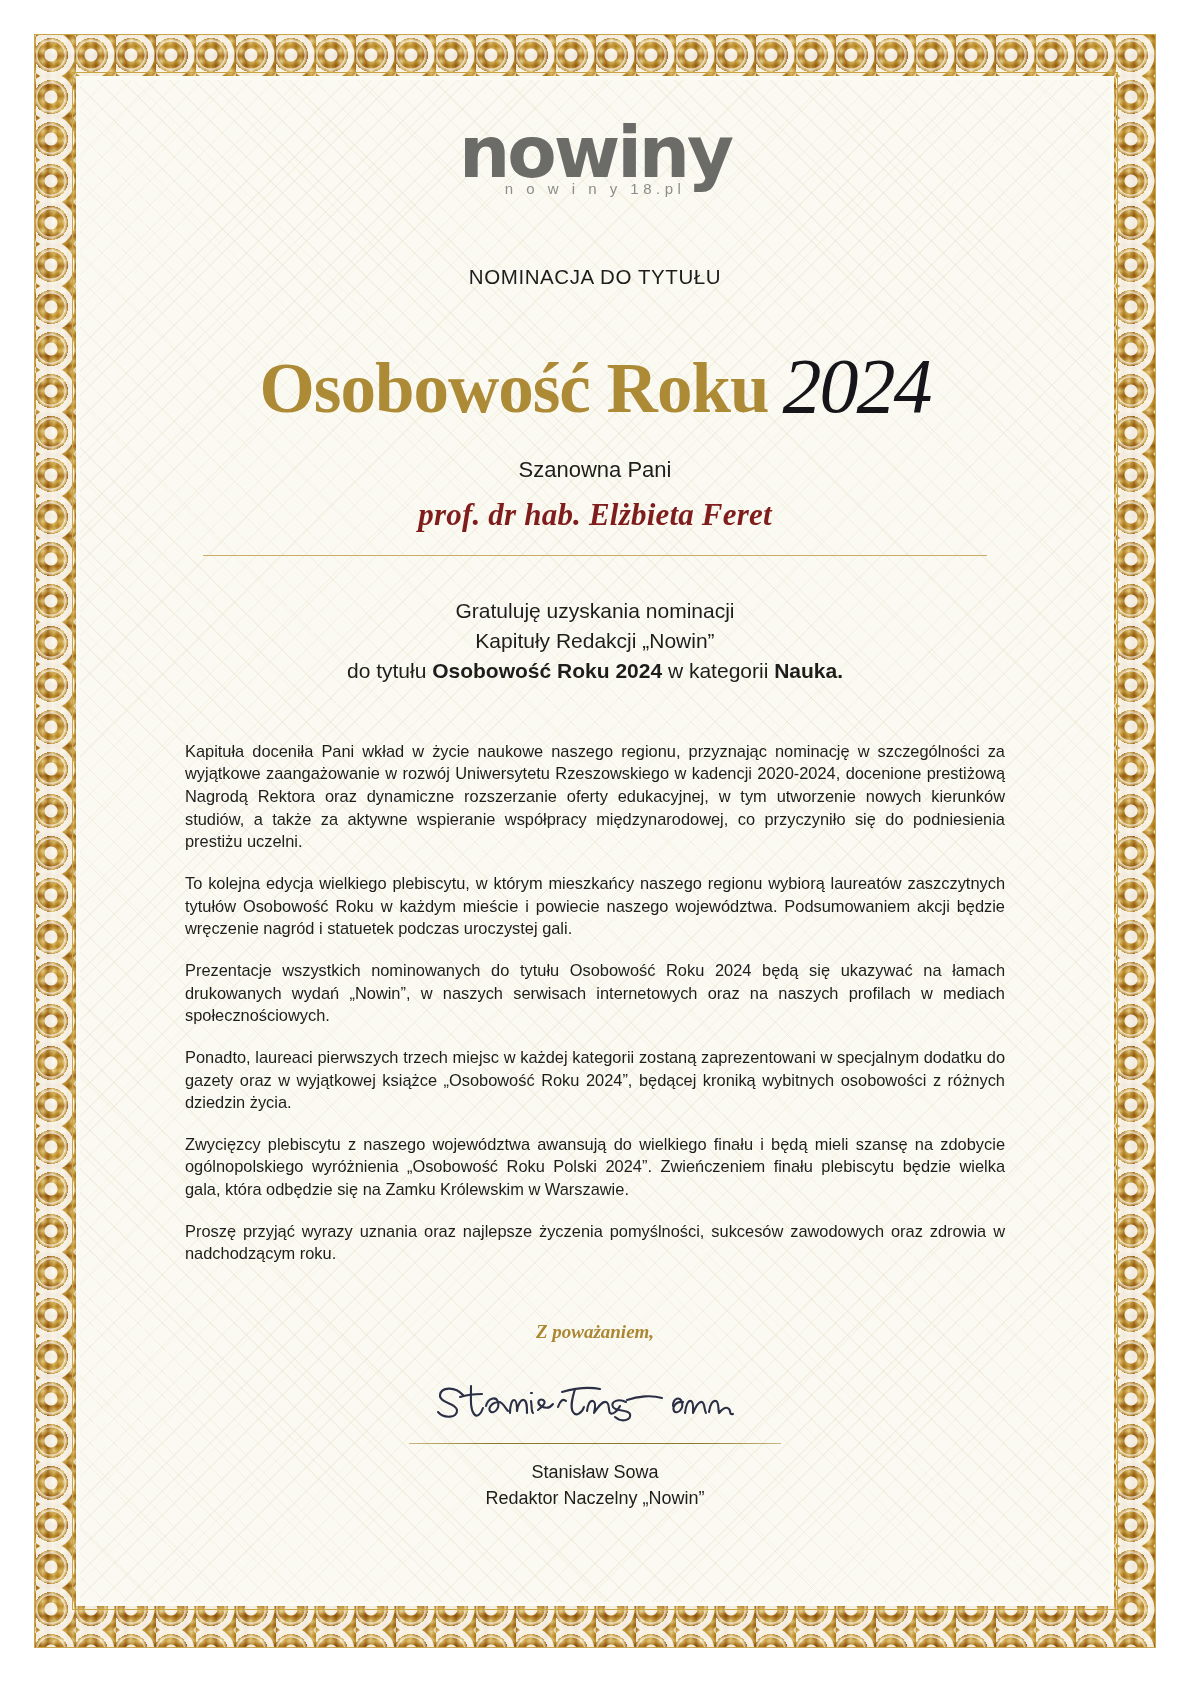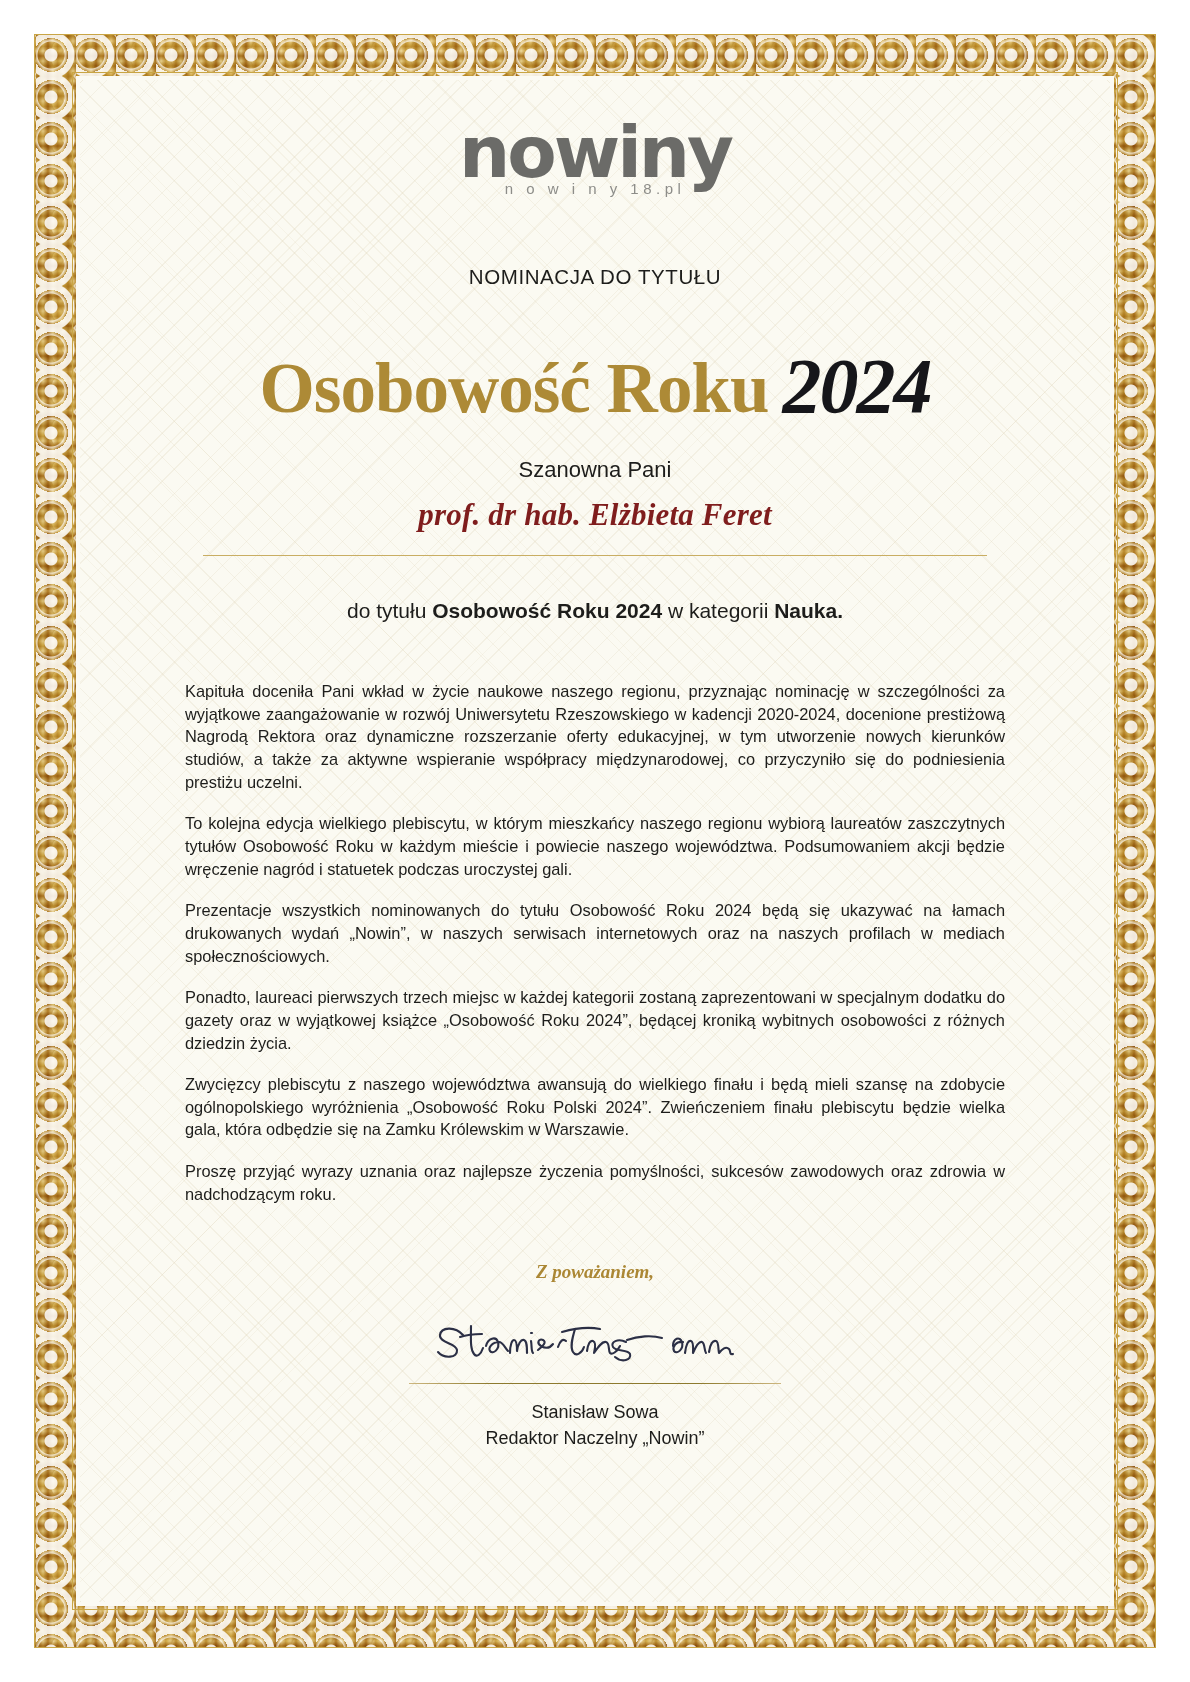--- a/index.html
+++ b/index.html
@@ -173,21 +173,21 @@
   .title-main {
     font-family: "Liberation Serif", serif;
     font-weight: 700;
     font-size: 71px;
     color: #ad8a36;
     letter-spacing: -1px;
     vertical-align: baseline;
   }
   .title-year {
     font-family: "Liberation Serif", serif;
-    font-weight: 700;
+    font-weight: 400;
     font-style: italic;
     font-size: 78px;
     color: #16161a;
     margin-left: 14px;
     letter-spacing: -2px;
     vertical-align: baseline;
   }
 
   
   .salutation {
@@ -295,20 +295,22 @@
 
       <div class="title-row">
         <span class="title-main">Osobowość Roku</span><span class="title-year">2024</span>
       </div>
 
       <div class="salutation">Szanowna Pani</div>
       <div class="recipient">prof. dr hab. Elżbieta Feret</div>
       <div class="gold-rule"></div>
 
       <div class="congrats">
+        <div>Gratuluję uzyskania nominacji</div>
+        <div>Kapituły Redakcji „Nowin”</div>
         <div><span>do tytułu </span><b>Osobowość Roku 2024</b><span> w kategorii </span><b>Nauka.</b></div>
       </div>
 
       <div class="body-block">
         <p>Kapituła doceniła Pani wkład w życie naukowe naszego regionu, przyznając nominację w szczególności za wyjątkowe zaangażowanie w rozwój Uniwersytetu Rzeszowskiego w kadencji 2020-2024, docenione prestiżową Nagrodą Rektora oraz dynamiczne rozszerzanie oferty edukacyjnej, w tym utworzenie nowych kierunków studiów, a także za aktywne wspieranie współpracy międzynarodowej, co przyczyniło się do podniesienia prestiżu uczelni.</p>
         <p>To kolejna edycja wielkiego plebiscytu, w którym mieszkańcy naszego regionu wybiorą laureatów zaszczytnych tytułów Osobowość Roku w każdym mieście i powiecie naszego województwa. Podsumowaniem akcji będzie wręczenie nagród i statuetek podczas uroczystej gali.</p>
         <p>Prezentacje wszystkich nominowanych do tytułu Osobowość Roku 2024 będą się ukazywać na łamach drukowanych wydań „Nowin”, w naszych serwisach internetowych oraz na naszych profilach w mediach społecznościowych.</p>
         <p>Ponadto, laureaci pierwszych trzech miejsc w każdej kategorii zostaną zaprezentowani w specjalnym dodatku do gazety oraz w wyjątkowej książce „Osobowość Roku 2024”, będącej kroniką wybitnych osobowości z różnych dziedzin życia.</p>
         <p>Zwycięzcy plebiscytu z naszego województwa awansują do wielkiego finału i będą mieli szansę na zdobycie ogólnopolskiego wyróżnienia „Osobowość Roku Polski 2024”. Zwieńczeniem finału plebiscytu będzie wielka gala, która odbędzie się na Zamku Królewskim w Warszawie.</p>
         <p>Proszę przyjąć wyrazy uznania oraz najlepsze życzenia pomyślności, sukcesów zawodowych oraz zdrowia w nadchodzącym roku.</p>

